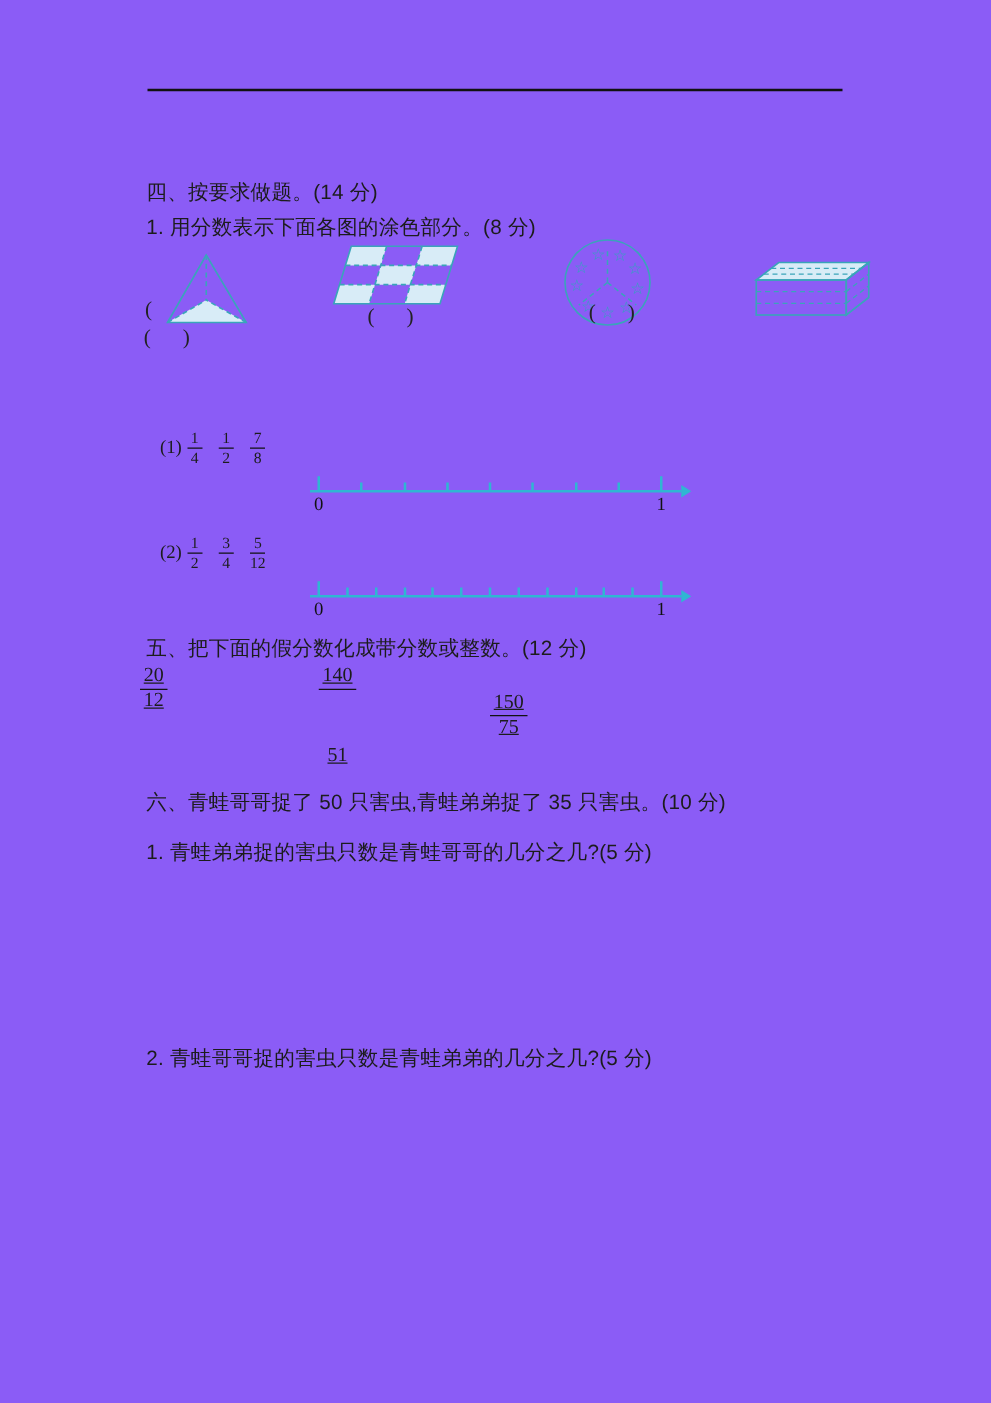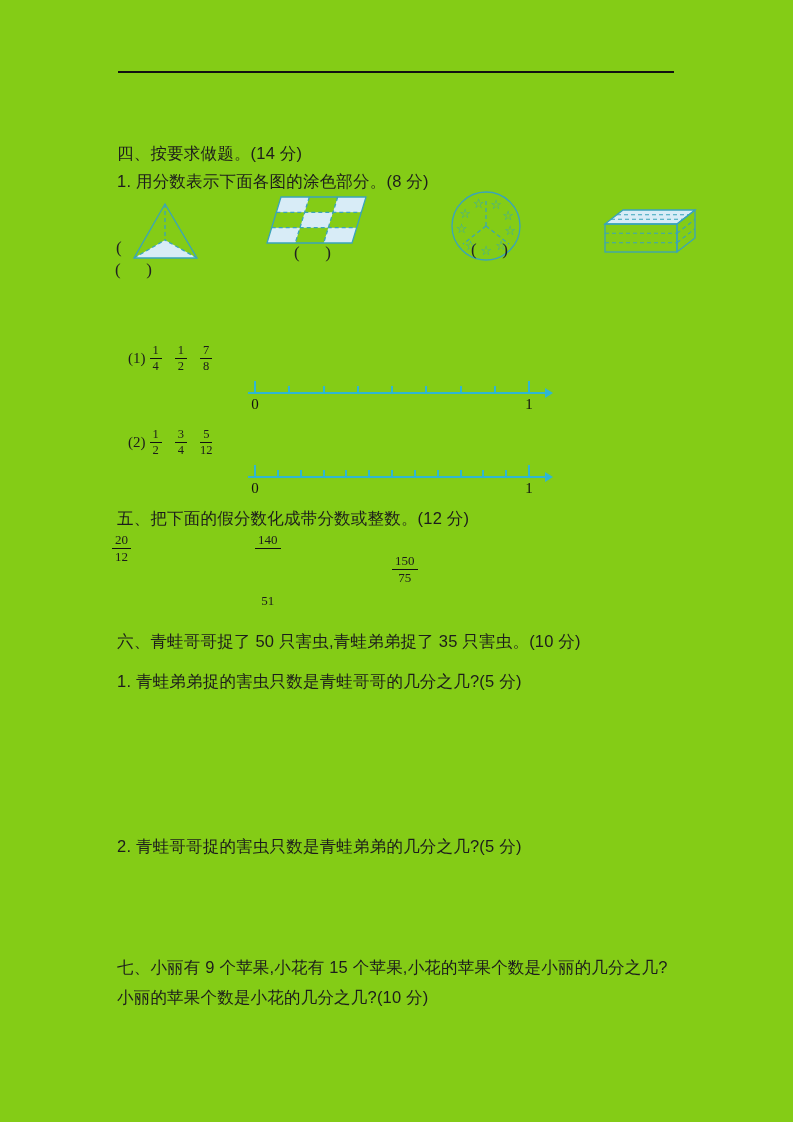--- a/index.html
+++ b/index.html
@@ -1,31 +1,31 @@
 <!DOCTYPE html>
 <html><head>
 <meta charset="utf-8">
 <style>
   html,body{margin:0;padding:0;background:#ffffff;}
   #page{
-    position:relative;width:793px;height:1122px;background:#84cc16;overflow:hidden;
+    position:relative;width:793px;height:1122px;background:#8b5cf6;overflow:hidden;
     font-family:"Liberation Sans","DejaVu Sans",sans-serif;color:#1c1c1c;
   }
   .abs{position:absolute;}
   .rule{height:2px;background:#111;}
   .cn{font-size:16.5px;letter-spacing:0.2px;white-space:nowrap;}
   .wrap{white-space:normal;line-height:30px;}
   .blank{font-family:"Liberation Serif","DejaVu Serif",serif;font-size:17px;white-space:pre;color:#222;}
   
   .frac{display:inline-flex;flex-direction:column;align-items:center;vertical-align:middle;
         font-family:"Liberation Serif","DejaVu Serif",serif;line-height:1.05;}
   .frac .num{border-bottom:1.4px solid #111;padding:0 3px 1px 3px;}
   .frac .den{padding-top:1px;}
   .frac-sm{font-size:12.5px;margin-right:13px;}
-  .frac-lg{font-size:13px;}
+  .frac-lg{font-size:16px;text-decoration:underline;}
   .subq-label{font-family:"Liberation Serif","DejaVu Serif",serif;font-size:15px;margin-right:4px;vertical-align:middle;}
   .frac-row{display:flex;align-items:center;}
   
   .numberline{position:absolute;width:320px;height:34px;}
   .nl-line{position:absolute;left:0;top:14px;height:2px;background:#2fb6d2;}
   .nl-arrow{position:absolute;top:10px;width:0;height:0;
             border-left:8px solid #2fb6d2;border-top:5px solid transparent;border-bottom:5px solid transparent;}
   .tick{position:absolute;width:2px;background:#2fb6d2;}
   .tick.short{top:8px;height:7px;}
   .tick.tall{top:3px;height:12px;}
@@ -192,15 +192,14 @@
   </div>
   <div class="abs frac frac-lg" style="left:392px;top:554px;">
     <span class="num">150</span>
       <span class="den">75</span>
   </div>
 
   <div class="abs cn" style="left:117px;top:631px;">六、青蛙哥哥捉了 50 只害虫,青蛙弟弟捉了 35 只害虫。(10 分)</div>
   <div class="abs cn" style="left:117px;top:671px;">1. 青蛙弟弟捉的害虫只数是青蛙哥哥的几分之几?(5 分)</div>
   <div class="abs cn" style="left:117px;top:836px;">2. 青蛙哥哥捉的害虫只数是青蛙弟弟的几分之几?(5 分)</div>
 
-  <div class="abs cn wrap" style="left:117px;top:952px;width:562px;">七、小丽有 9 个苹果,小花有 15 个苹果,小花的苹果个数是小丽的几分之几?小丽的苹果个数是小花的几分之几?(10 分)</div>
 
 </div>
 
 </body></html>

